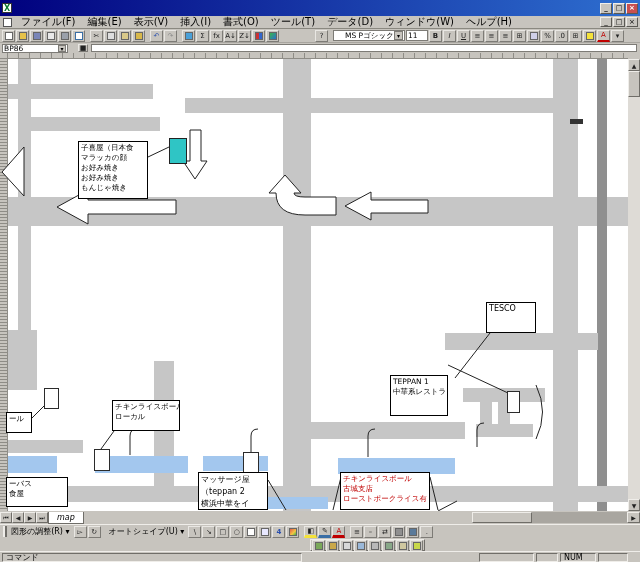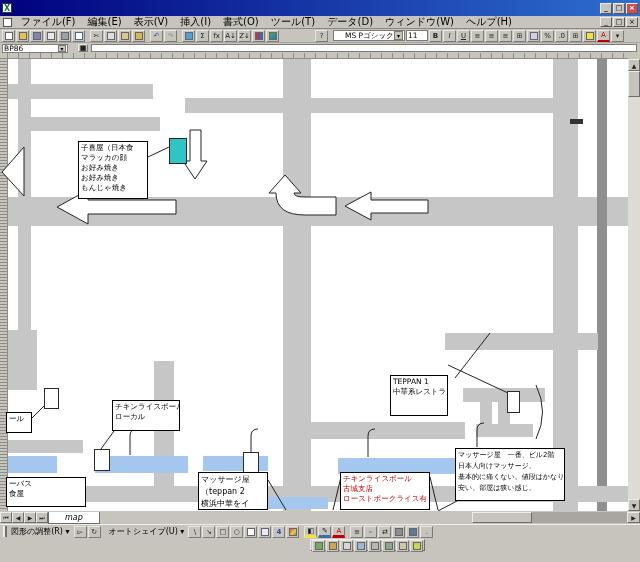--- a/index.html
+++ b/index.html
@@ -223,65 +223,62 @@
   <div class="abs marker" style="left:243px;top:452px;width:16px;height:24px;"></div>
   <div class="abs marker" style="left:507px;top:391px;width:13px;height:22px;"></div>
 
   <div class="abs mapbox" style="left:78px;top:141px;width:70px;height:58px;">
     <div>子喜屋（日本食</div>
     <div>マラッカの顔</div>
     <div>お好み焼き</div>
     <div>お好み焼き</div>
     <div>もんじゃ焼き</div>
   </div>
+  <div class="abs mapbox" style="left:486px;top:302px;width:50px;height:31px;font-size:8px;">
+    <div>TESCO</div>
+  </div>
   <div class="abs mapbox" style="left:390px;top:351px;width:58px;height:41px;margin-top:24px;">
     <div>TEPPAN 1</div>
     <div>中華系レストラン</div>
   </div>
   <div class="abs mapbox" style="left:112px;top:400px;width:68px;height:31px;">
     <div>チキンライスボール</div>
     <div>ローカル</div>
   </div>
   <div class="abs mapbox" style="left:198px;top:472px;width:70px;height:38px;font-size:8px;line-height:12px;">
     <div>マッサージ屋</div>
     <div>（teppan 2</div>
     <div>横浜中華をイ</div>
   </div>
   <div class="abs mapbox redtext" style="left:340px;top:472px;width:90px;height:38px;">
     <div>チキンライスボール</div>
     <div>古城支店</div>
     <div>ローストポークライス有</div>
   </div>
-  <div class="abs mapbox" style="left:455px;top:448px;width:110px;height:53px;font-size:7px;line-height:11px;">
-    <div>マッサージ屋　一番、ビル2階</div>
-    <div>日本人向けマッサージ。</div>
-    <div>基本的に痛くない。値段はかなり</div>
-    <div>安い。部屋は狭い感じ。</div>
-  </div>
-  <div class="abs mapbox" style="left:6px;top:477px;width:80px;height:30px;">
+  <div class="abs mapbox" style="left:6px;top:477px;width:62px;height:30px;">
     <div>ーバス</div>
     <div>食屋</div>
   </div>
   <div class="abs mapbox" style="left:6px;top:412px;width:26px;height:21px;">
     <div>ール</div>
   </div>
 
   <div class="abs vscroll">
     <div class="sbtn abs" style="left:628px;top:59px;width:12px;height:12px;position:fixed;"></div>
   </div>
   <div class="abs sbtn" style="left:628px;top:59px;width:12px;height:12px;">▲</div>
   <div class="abs sbtn" style="left:628px;top:71px;width:12px;height:26px;"></div>
   <div class="abs sbtn" style="left:628px;top:499px;width:12px;height:12px;">▼</div>
 
   <div class="abs tabbar">
     <span class="sbtn" style="width:12px;height:11px;">⏮</span>
     <span class="sbtn" style="width:12px;height:11px;">◀</span>
     <span class="sbtn" style="width:12px;height:11px;">▶</span>
     <span class="sbtn" style="width:12px;height:11px;">⏭</span>
-    <span style="background:#fff;border:1px solid #6f6d68;border-top:none;height:12px;padding:0 16px;font-style:italic;font-size:8px;display:flex;align-items:center;">
+    <span style="background:#fff;border:1px solid #6f6d68;border-top:none;height:12px;padding:0 8px;font-style:italic;font-size:8px;display:flex;align-items:center;">
         <span>map</span>
       </span>
     <span style="flex:1;"></span>
     <span class="sbtn" style="width:60px;height:11px;"></span>
     <span style="width:95px;height:11px;background:#a9a6a0;"></span>
     <span class="sbtn" style="width:13px;height:11px;">▶</span>
   </div>
 
   <div class="abs drawbar">
     <span style="width:3px;height:11px;border-left:2px solid #efede9;border-right:2px solid #6f6d68;"></span>
@@ -343,14 +340,27 @@
         </span>
       <span class="tbtn">
           <span class="chip" style="background:#d0c8a0;"></span>
         </span>
       <span class="tbtn">
           <span class="chip" style="background:#c8d84a;"></span>
         </span>
     </div>
   </div>
 
+  <div class="abs statusbar">
+    <span class="sunken" style="width:300px;margin-left:2px;">
+        <span>コマンド</span>
+      </span>
+    <span style="margin-left:auto;display:flex;gap:2px;margin-right:12px;">
+      <span class="sunken" style="width:55px;"></span>
+      <span class="sunken" style="width:22px;"></span>
+      <span class="sunken" style="width:36px;">
+          <span>NUM</span>
+        </span>
+      <span class="sunken" style="width:30px;"></span>
+    </span>
+  </div>
 
 </div>
 
 </body></html>

